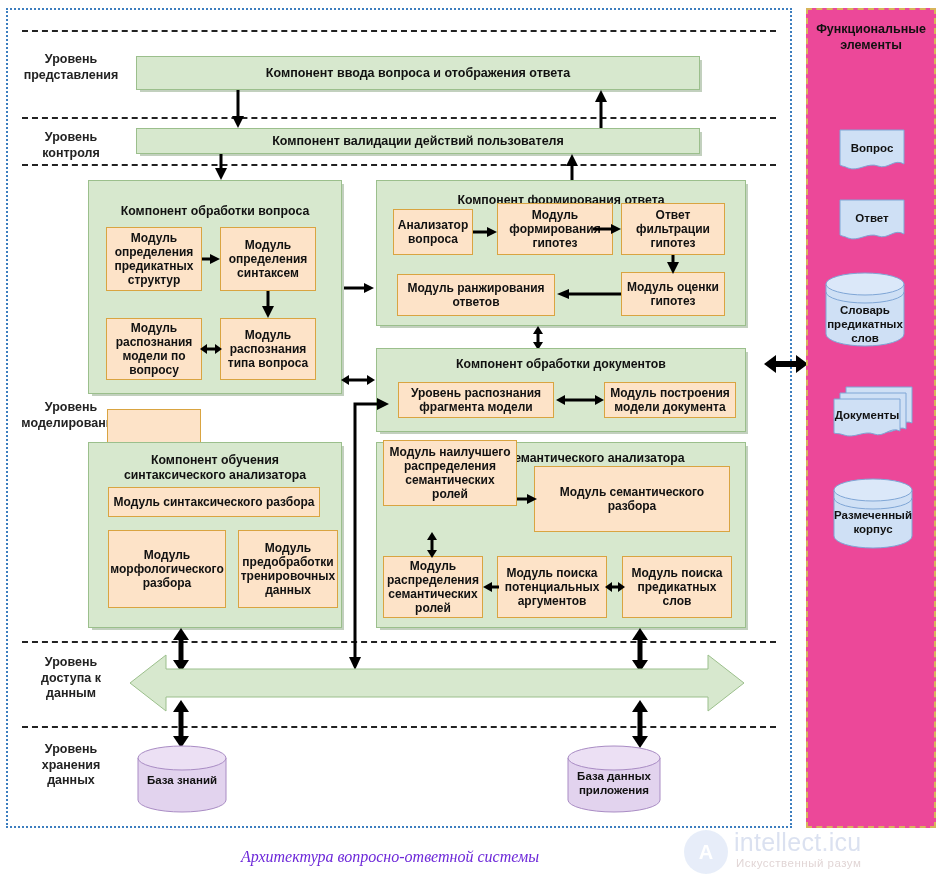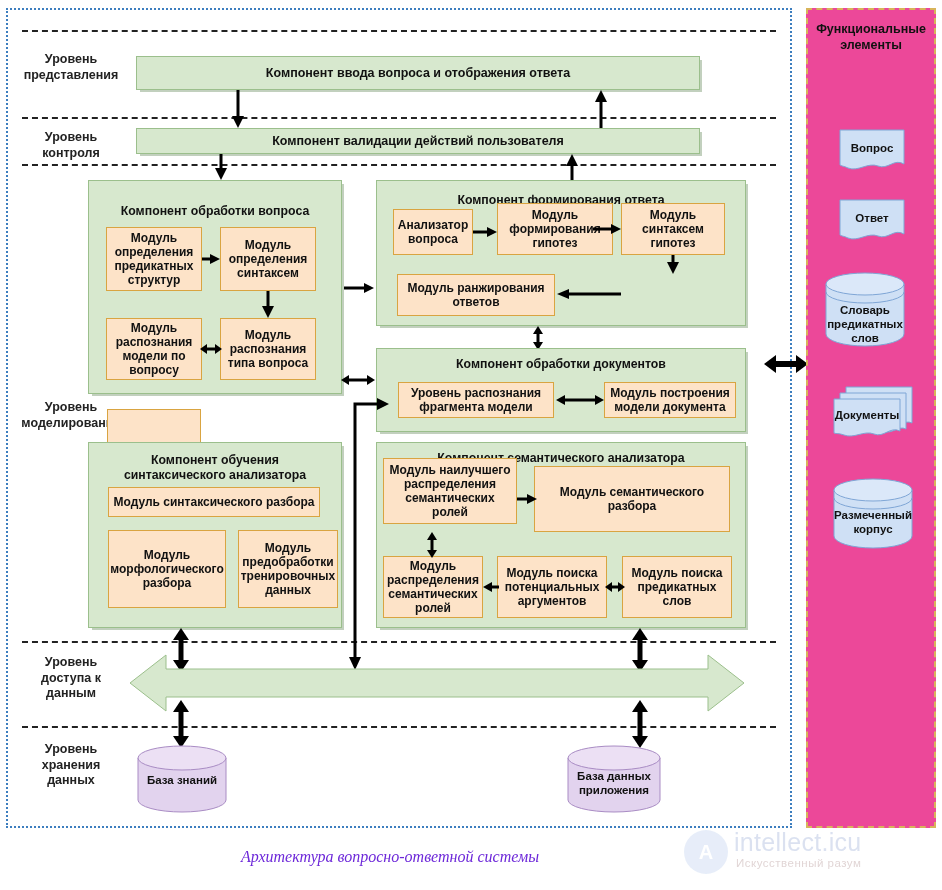--- a/index.html
+++ b/index.html
@@ -320,21 +320,24 @@
   <div class="green-box" style="left:376px; top:180px; width:370px; height:146px;">
     <div class="comp-title" style="top:12px;">Компонент формирования ответа</div>
   </div>
   <div class="mod" style="left:393px; top:209px; width:80px; height:46px;">
     <span>Анализатор вопроса</span>
   </div>
   <div class="mod" style="left:497px; top:203px; width:116px; height:52px;">
     <span>Модуль формирования гипотез</span>
   </div>
   <div class="mod" style="left:621px; top:203px; width:104px; height:52px;">
-    <span>Модуль синтаксем гипотез</span>
+    <span>Ответ фильтрации гипотез</span>
+  </div>
+  <div class="mod" style="left:621px; top:272px; width:104px; height:44px;">
+    <span>Модуль оценки гипотез</span>
   </div>
   <div class="mod" style="left:397px; top:274px; width:158px; height:42px;">
     <span>Модуль ранжирования ответов</span>
   </div>
 
   <div class="arrow" style="left:473px; top:225px;">
     <svg width="24" height="14">
         <line x1="0" y1="7" x2="15" y2="7" stroke="#000" stroke-width="3"></line>
         <polygon points="24,7 14,2 14,12" fill="#000"></polygon>
       </svg>
@@ -400,21 +403,21 @@
   <div class="mod" style="left:108px; top:530px; width:118px; height:78px;">
     <span>Модуль морфологического разбора</span>
   </div>
   <div class="mod" style="left:238px; top:530px; width:100px; height:78px;">
     <span>Модуль предобработки тренировочных данных</span>
   </div>
 
   <div class="green-box" style="left:376px; top:442px; width:370px; height:186px;">
     <div class="comp-title" style="top:8px;">Компонент семантического анализатора</div>
   </div>
-  <div class="mod" style="left:383px; top:458px; width:134px; height:66px;">
+  <div class="mod" style="left:383px; top:440px; width:134px; height:66px;">
     <span>Модуль наилучшего распределения семантических ролей</span>
   </div>
   <div class="mod" style="left:534px; top:466px; width:196px; height:66px;">
     <span>Модуль семантического разбора</span>
   </div>
   <div class="mod" style="left:383px; top:556px; width:100px; height:62px;">
     <span>Модуль распределения семантических ролей</span>
   </div>
   <div class="mod" style="left:497px; top:556px; width:110px; height:62px;">
     <span>Модуль поиска потенциальных аргументов</span>

